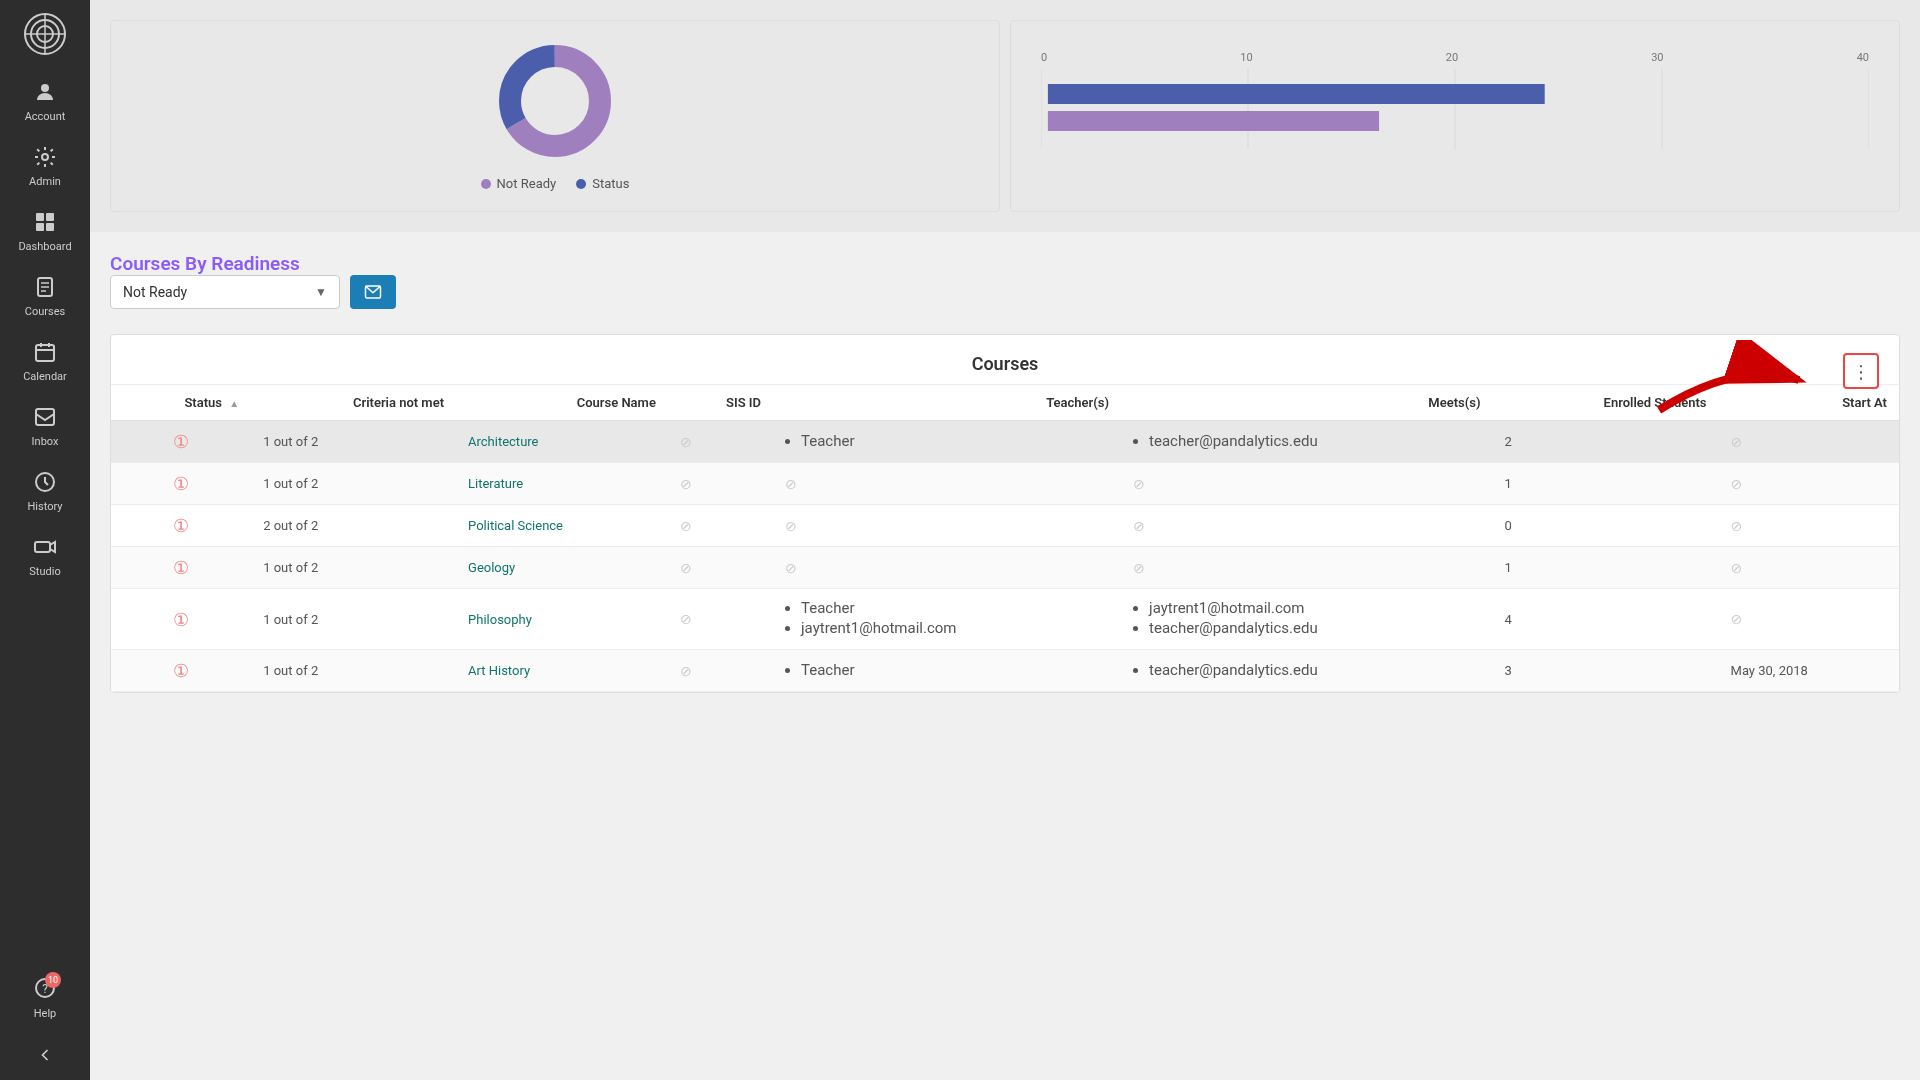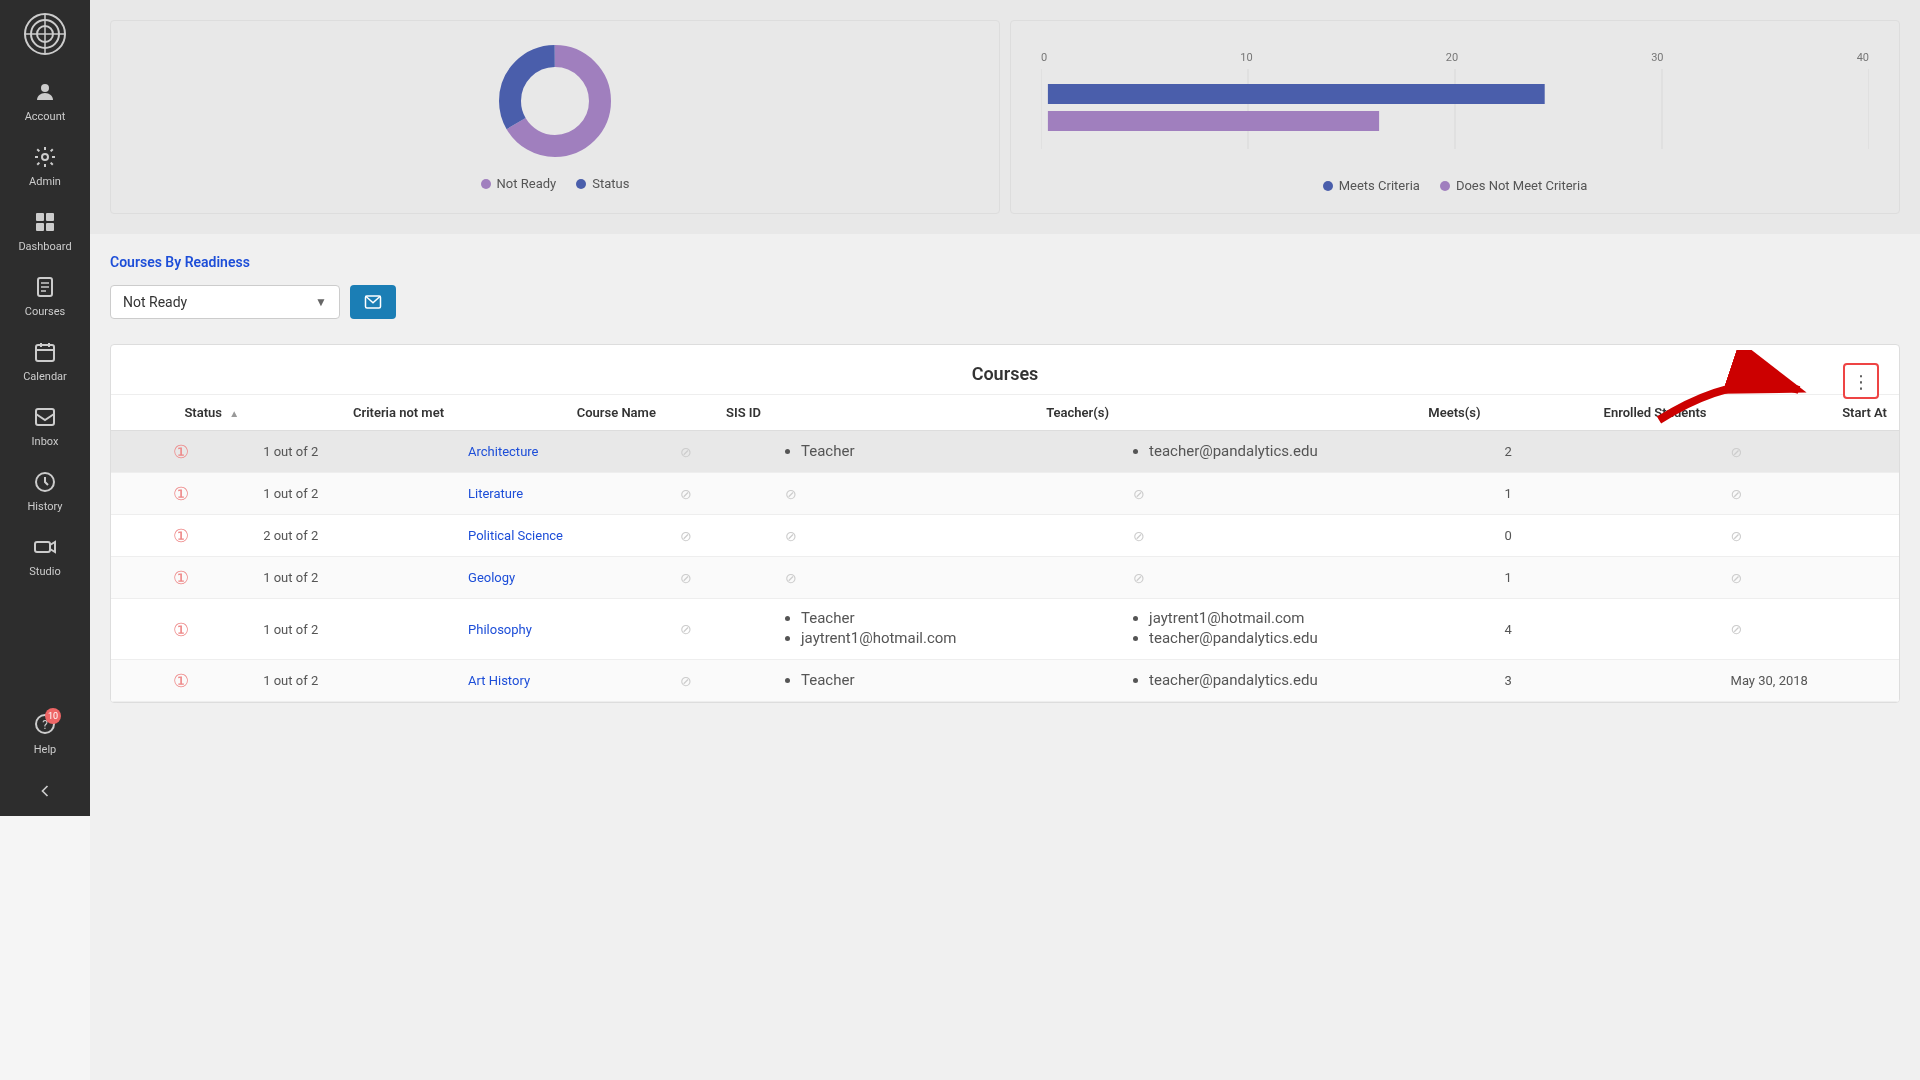--- a/index.html
+++ b/index.html
@@ -14,21 +14,21 @@
 
     
     .sidebar {
       width: 90px;
       background: #2d2d2d;
       display: flex;
       flex-direction: column;
       align-items: center;
       padding-top: 10px;
       flex-shrink: 0;
-      height: 816px;
+      height: 1080px;
     }
     .sidebar-logo {
       width: 48px;
       height: 48px;
       margin-bottom: 10px;
     }
     .sidebar-logo svg circle { fill: none; stroke: #ccc; stroke-width: 2; }
     .sidebar-item {
       display: flex;
       flex-direction: column;
@@ -149,24 +149,23 @@
       color: #777;
       margin-top: 5px;
     }
 
     
     .readiness-section {
       padding: 20px 20px 10px 20px;
       background: #f0f0f0;
     }
     .readiness-title {
-      font-size: 14px;
+      font-size: 19px;
       font-weight: 600;
-      color: #1d4ed8;
-      margin-bottom: 15px;
+      color: #8b5cf6;
     }
     .readiness-controls {
       display: flex;
       align-items: center;
       gap: 10px;
     }
     .dropdown {
       background: white;
       border: 1px solid #ccc;
       border-radius: 4px;
@@ -248,21 +247,21 @@
       vertical-align: middle;
     }
     .status-icon {
       color: #e88;
       font-size: 18px;
       display: flex;
       align-items: center;
       justify-content: center;
     }
     .course-link {
-      color: #1d4ed8;
+      color: #0f766e;
       text-decoration: none;
       cursor: pointer;
     }
     .teacher-list, .email-list {
       list-style: disc;
       padding-left: 16px;
     }
     .teacher-list li, .email-list li {
       margin-bottom: 2px;
       font-size: 15px;
@@ -471,30 +470,20 @@
           <line x1="150" y1="0" x2="150" y2="80" stroke="#ddd" stroke-width="1"></line>
           <line x1="300" y1="0" x2="300" y2="80" stroke="#ddd" stroke-width="1"></line>
           <line x1="450" y1="0" x2="450" y2="80" stroke="#ddd" stroke-width="1"></line>
           <line x1="600" y1="0" x2="600" y2="80" stroke="#ddd" stroke-width="1"></line>
 
           <rect x="5" y="15" width="360" height="20" fill="#4a5eab"></rect>
 
           <rect x="5" y="42" width="240" height="20" fill="#a07fbe"></rect>
         </svg>
       </div>
-      <div class="chart-legend">
-        <div class="legend-item">
-          <div class="legend-dot" style="background:#4a5eab"></div>
-          <span>Meets Criteria</span>
-        </div>
-        <div class="legend-item">
-          <div class="legend-dot" style="background:#a07fbe"></div>
-          <span>Does Not Meet Criteria</span>
-        </div>
-      </div>
     </div>
   </div>
 
   <div class="readiness-section">
     <h2 class="readiness-title">Courses By Readiness</h2>
     <div class="readiness-controls">
       <div class="dropdown">
         <span>Not Ready</span>
         <span class="chevron">▼</span>
       </div>

